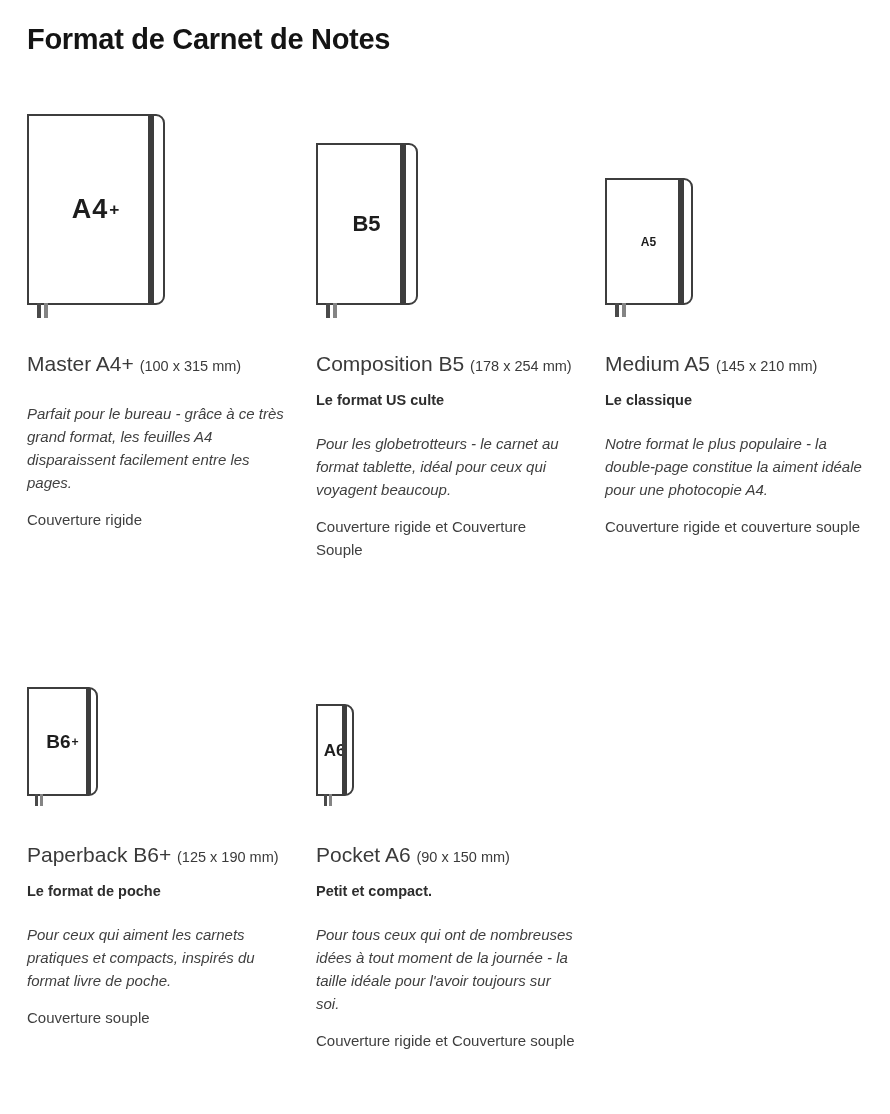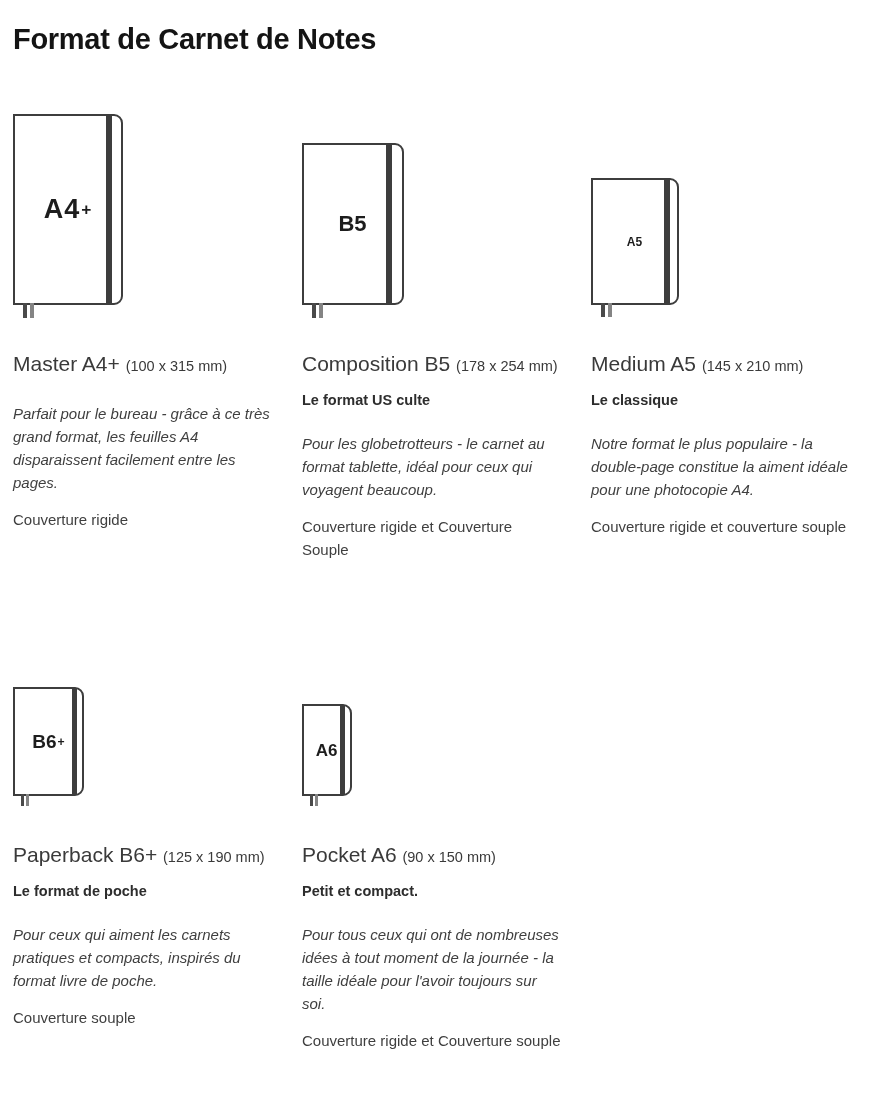--- a/index.html
+++ b/index.html
@@ -7,21 +7,21 @@
     margin: 0;
     background: #ffffff;
   }
   body {
     width: 890px;
     height: 1114px;
     font-family: "Liberation Sans", sans-serif;
     color: #3f3f3f;
     overflow: hidden;
   }
-  .page { padding-left: 13px; padding-right: 20px; }
+  .page { padding-left: 27px; padding-right: 20px; }
 
   h1.page-title {
     font-size: 29px;
     font-weight: 700;
     color: #141414;
     letter-spacing: -0.3px;
     margin: 22px 0 54px 0;
     line-height: 34px;
   }
 
@@ -41,25 +41,25 @@
 
   .notebook {
     position: relative;
     background: #ffffff;
     border: 2px solid #3d3d3d;
     border-radius: 0 9px 9px 0;
     display: flex;
     align-items: center;
     justify-content: center;
   }
-  .nb-a4plus { width: 110px; height: 191px; }
+  .nb-a4plus { width: 138px; height: 191px; }
   .nb-b5     { width: 102px; height: 162px; }
   .nb-a5     { width:  88px; height: 127px; }
   .nb-b6plus { width:  71px; height: 109px; }
-  .nb-a6     { width:  50px; height:  92px; }
+  .nb-a6     { width:  38px; height:  92px; }
 
   .band {
     position: absolute;
     top: 0; bottom: 0;
     width: 6px;
     background: #3d3d3d;
   }
   .nb-a4plus .band { right: 9px; }
   .nb-b5     .band { right: 10px; }
   .nb-a5     .band { right: 7px; }

